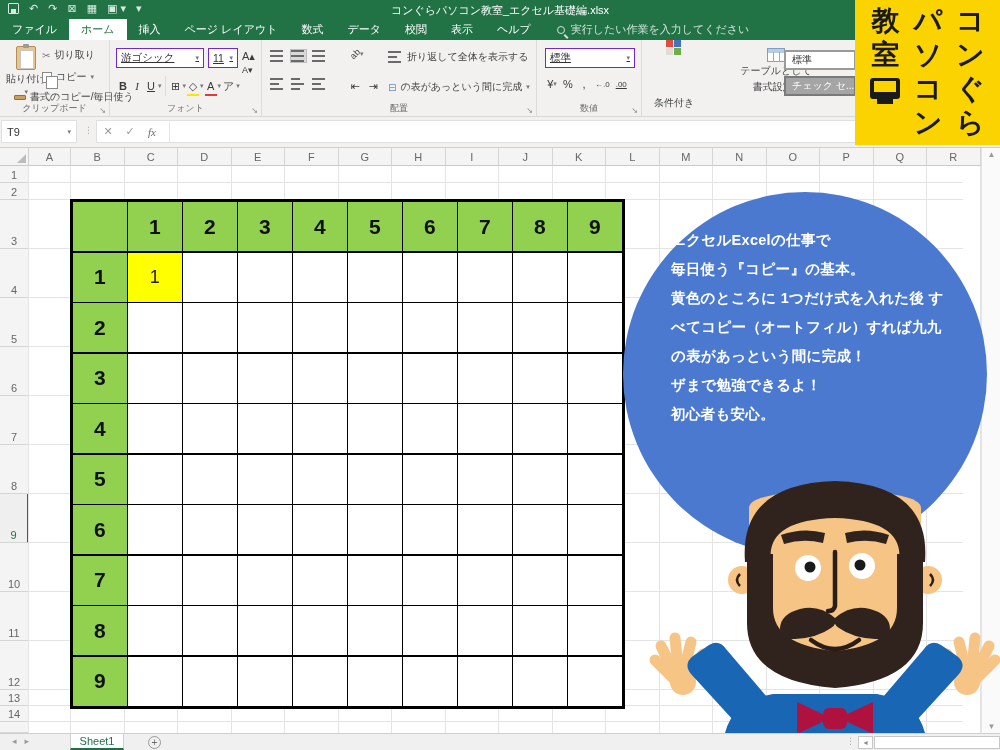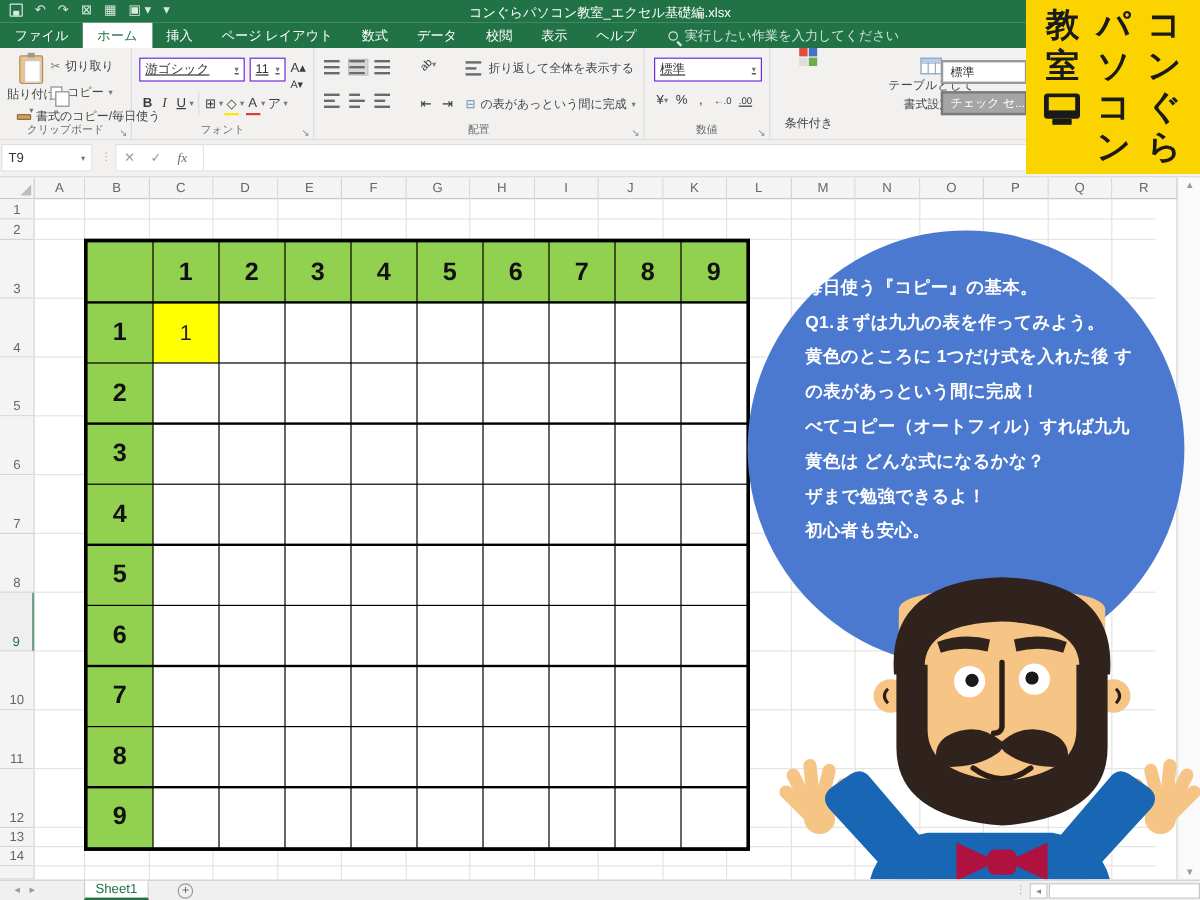--- a/index.html
+++ b/index.html
@@ -492,26 +492,25 @@
         <div class="vline" style="left: 765.5px;"></div>
         <div class="vline" style="left: 819px;"></div>
         <div class="vline" style="left: 872.5px;"></div>
         <div class="vline" style="left: 926px;"></div>
         <div class="vline" style="left: 979.5px;"></div>
       </div>
   </div>
 
   <div class="bubble">
     <div class="bubble-text" id="bubble-text">
+        <div class="bline">エクセルExcelの仕事で</div>
         <div class="bline">毎日使う『コピー』の基本。</div>
-        <div class="bline">Q1.まずは九九の表を作ってみよう。</div>
         <div class="bline">黄色のところに 1つだけ式を入れた後 す</div>
+        <div class="bline">べてコピー（オートフィル）すれば九九</div>
         <div class="bline">の表があっという間に完成！</div>
-        <div class="bline">べてコピー（オートフィル）すれば九九</div>
-        <div class="bline">黄色は どんな式になるかな？</div>
         <div class="bline">ザまで勉強できるよ！</div>
         <div class="bline">初心者も安心。</div>
       </div>
   </div>
 
   <div class="charwrap">
     <svg width="360" height="265" viewBox="0 0 360 265">
 
       <g stroke="#F6C484" stroke-width="11" stroke-linecap="round" fill="none">
         <path d="M34,216 L10,192"></path>

